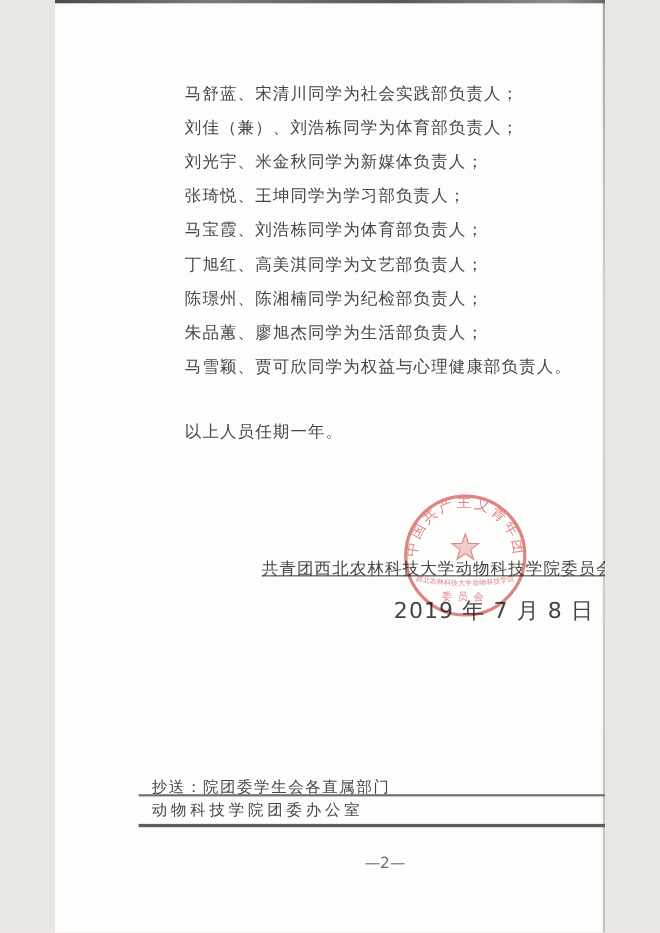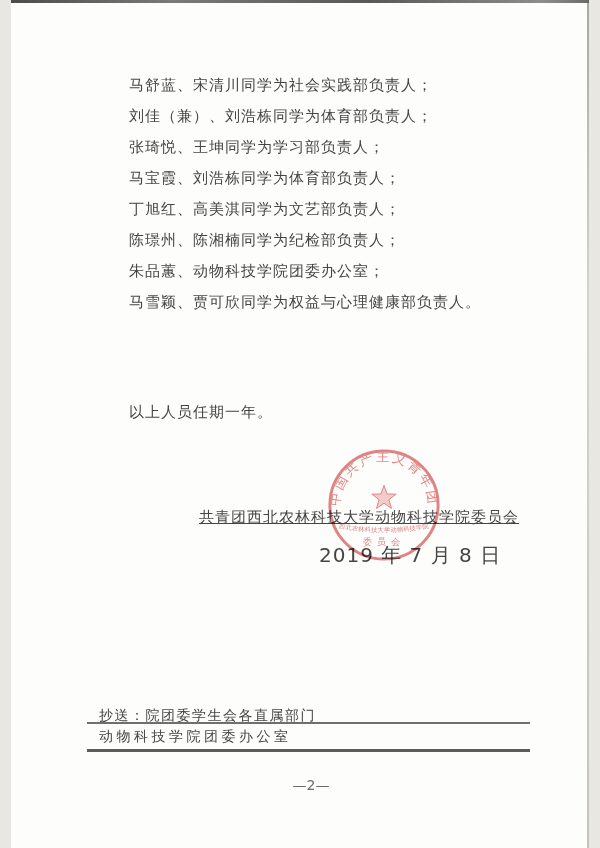--- a/index.html
+++ b/index.html
@@ -1,18 +1,18 @@
 <!DOCTYPE html>
 <html><head>
 <meta charset="utf-8">
 <style>
   html,body { margin:0; padding:0; background:#e9e7e2; }
   .page {
     position:relative;
-    width:578px; height:848px;
+    width:500px; height:848px;
     margin:0 auto;
     background:#fdfdfb;
     font-family:"DejaVu Sans", sans-serif;
     color:#454545;
     overflow:hidden;
   }
   
   .scan-top {
     position:absolute; top:0; left:0; width:100%; height:3px;
     background:linear-gradient(to right,#4c4c4c,#7a7a7a 28%,#585858 62%,#8d8d8d 92%,#6a6a6a);
@@ -22,21 +22,21 @@
     background:linear-gradient(to bottom,rgba(95,95,92,.55),rgba(150,145,135,.38) 35%,rgba(128,123,116,.45));
   }
   
   .appointments {
     position:absolute; left:118px; top:70px;
     font-size:15px; line-height:31px; letter-spacing:1px;
     white-space:nowrap;
   }
   .tenure {
     position:absolute; left:118px; top:383px;
-    font-size:15px; letter-spacing:1px; white-space:nowrap;margin-top:20px;
+    font-size:15px; letter-spacing:1px; white-space:nowrap;
   }
   .signature {
     position:absolute; left:188px; top:508px;
     font-size:15px; letter-spacing:1px; white-space:nowrap;text-decoration:underline;
   }
   .sign-date {
     position:absolute; left:308px; top:542px;
     font-size:20px; letter-spacing:1px; white-space:nowrap;
   }
   
@@ -76,25 +76,26 @@
 <body>
 
 <div class="page">
 
   <div class="scan-top"></div>
   <div class="scan-right"></div>
 
   <div class="appointments">
     <div>马舒蓝、宋清川同学为社会实践部负责人；</div>
     <div>刘佳（兼）、刘浩栋同学为体育部负责人；</div>
+    <div>刘光宇、米金秋同学为新媒体负责人；</div>
     <div>张琦悦、王坤同学为学习部负责人；</div>
     <div>马宝霞、刘浩栋同学为体育部负责人；</div>
     <div>丁旭红、高美淇同学为文艺部负责人；</div>
     <div>陈璟州、陈湘楠同学为纪检部负责人；</div>
-    <div>朱品蕙、动物科技学院团委办公室；</div>
+    <div>朱品蕙、廖旭杰同学为生活部负责人；</div>
     <div>马雪颖、贾可欣同学为权益与心理健康部负责人。</div>
   </div>
 
   <div class="tenure">以上人员任期一年。</div>
 
   <div class="signature">共青团西北农林科技大学动物科技学院委员会</div>
   <div class="sign-date">2019 年 7 月 8 日</div>
 
   <svg class="seal" viewBox="0 0 120 120" aria-hidden="true">
     <defs>

